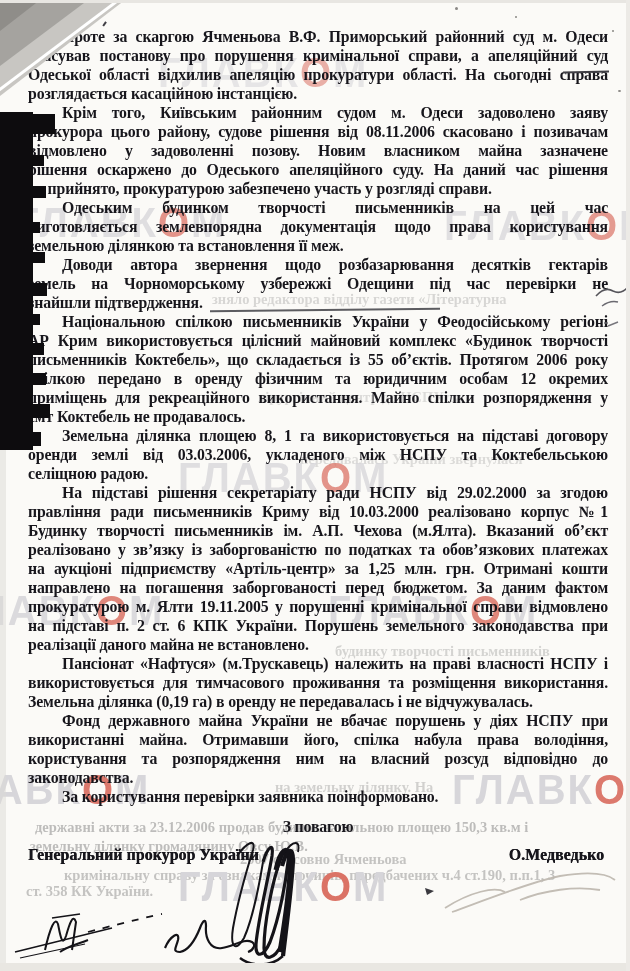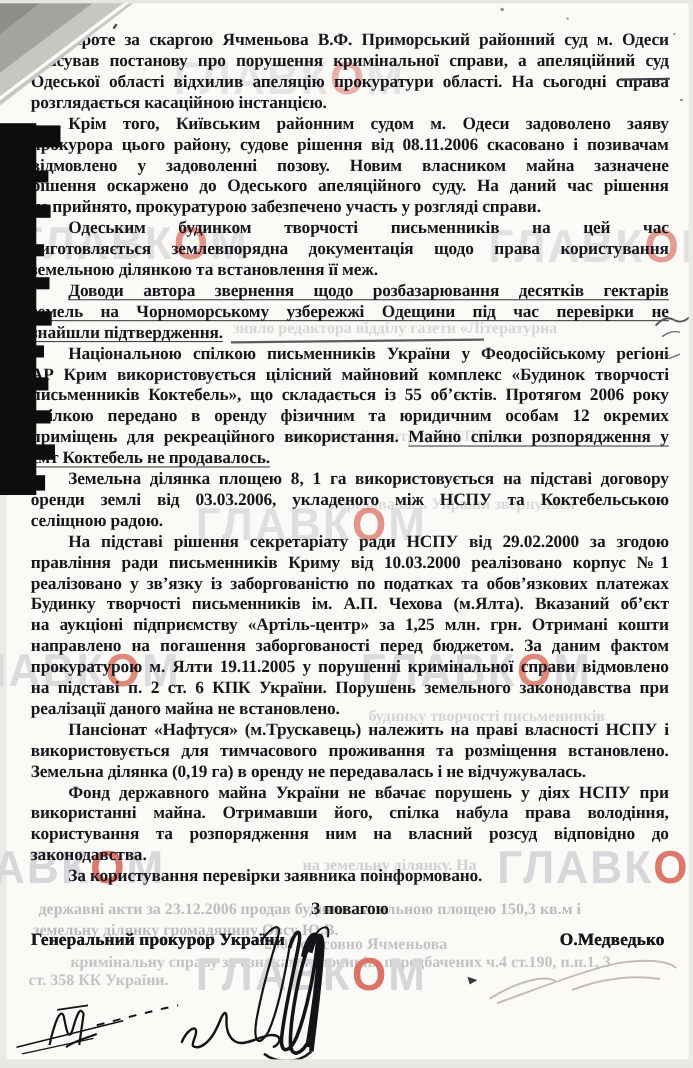--- a/index.html
+++ b/index.html
@@ -5,21 +5,21 @@
   html,body{margin:0;padding:0;background:#e9e7e3;}
   #page{position:relative;width:630px;height:971px;background:#fbfaf7;overflow:hidden;
         font-family:"Liberation Serif","DejaVu Serif",serif;}
   
   #text-column{position:absolute;left:28px;top:27px;width:580px;z-index:3;
                color:#17161c;font-size:15.8px;font-weight:bold;letter-spacing:-0.15px;}
   .para{margin:0;}
   .line{height:19px;line-height:19px;white-space:nowrap;}
   .line.j{text-align:justify;text-align-last:justify;}
   .line.ind{padding-left:34px;}
-  .ul{text-decoration:underline;text-decoration-thickness:1.3px;text-underline-offset:3px;
+  .ul{text-decoration-thickness:1.3px;text-underline-offset:3px;
       text-decoration-color:#44434a;}
   .closing{margin-top:11px;height:19px;line-height:19px;text-align:center;}
   .sigrow{margin-top:10px;display:flex;justify-content:space-between;
           font-weight:bold;text-shadow:0.4px 0 0 currentColor;letter-spacing:0.1px;}
   .sigrow .name{margin-right:4px;}
   
   #wm-layer{position:absolute;inset:0;z-index:2;}
   .wm{position:absolute;font-family:"Liberation Sans","DejaVu Sans",sans-serif;
       font-weight:bold;font-size:40px;letter-spacing:2px;color:#d6d5d9;
       white-space:nowrap;transform:scaleY(1.05);}
@@ -112,31 +112,31 @@
         <div class="line"><span class="ul">смт Коктебель не продавалось.</span></div>
       </div>
       <div class="para">
         <div class="line j ind">Земельна ділянка площею 8, 1 га використовується на підставі договору</div>
         <div class="line j">оренди землі від 03.03.2006, укладеного між НСПУ та Коктебельською</div>
         <div class="line">селіщною радою.</div>
       </div>
       <div class="para">
         <div class="line j ind">На підставі рішення секретаріату ради НСПУ від 29.02.2000 за згодою</div>
         <div class="line j">правління ради письменників Криму від 10.03.2000 реалізовано корпус №1</div>
+        <div class="line j">Будинку творчості письменників ім. А.П. Чехова (м.Ялта). Вказаний об’єкт</div>
         <div class="line j">реалізовано у зв’язку із заборгованістю по податках та обов’язкових платежах</div>
-        <div class="line j">Будинку творчості письменників ім. А.П. Чехова (м.Ялта). Вказаний об’єкт</div>
         <div class="line j">на аукціоні підприємству «Артіль-центр» за 1,25 млн. грн. Отримані кошти</div>
         <div class="line j">направлено на погашення заборгованості перед бюджетом. За даним фактом</div>
         <div class="line j">прокуратурою м. Ялти 19.11.2005 у порушенні кримінальної справи відмовлено</div>
         <div class="line j">на підставі п. 2 ст. 6 КПК України. Порушень земельного законодавства при</div>
         <div class="line">реалізації даного майна не встановлено.</div>
       </div>
       <div class="para">
         <div class="line j ind">Пансіонат «Нафтуся» (м.Трускавець) належить на праві власності НСПУ і</div>
-        <div class="line j">використовується для тимчасового проживання та розміщення встановлено.</div>
+        <div class="line j">використовується для тимчасового проживання та розміщення використання.</div>
         <div class="line">Земельна ділянка (0,19 га) в оренду не передавалась і не відчужувалась.</div>
       </div>
       <div class="para">
         <div class="line j ind">Фонд державного майна України не вбачає порушень у діях НСПУ при</div>
         <div class="line j">використанні майна. Отримавши його, спілка набула права володіння,</div>
         <div class="line j">користування та розпорядження ним на власний розсуд відповідно до</div>
         <div class="line">законодавства.</div>
       </div>
       <div class="para">
         <div class="line ind">За користування перевірки заявника поінформовано.</div>

